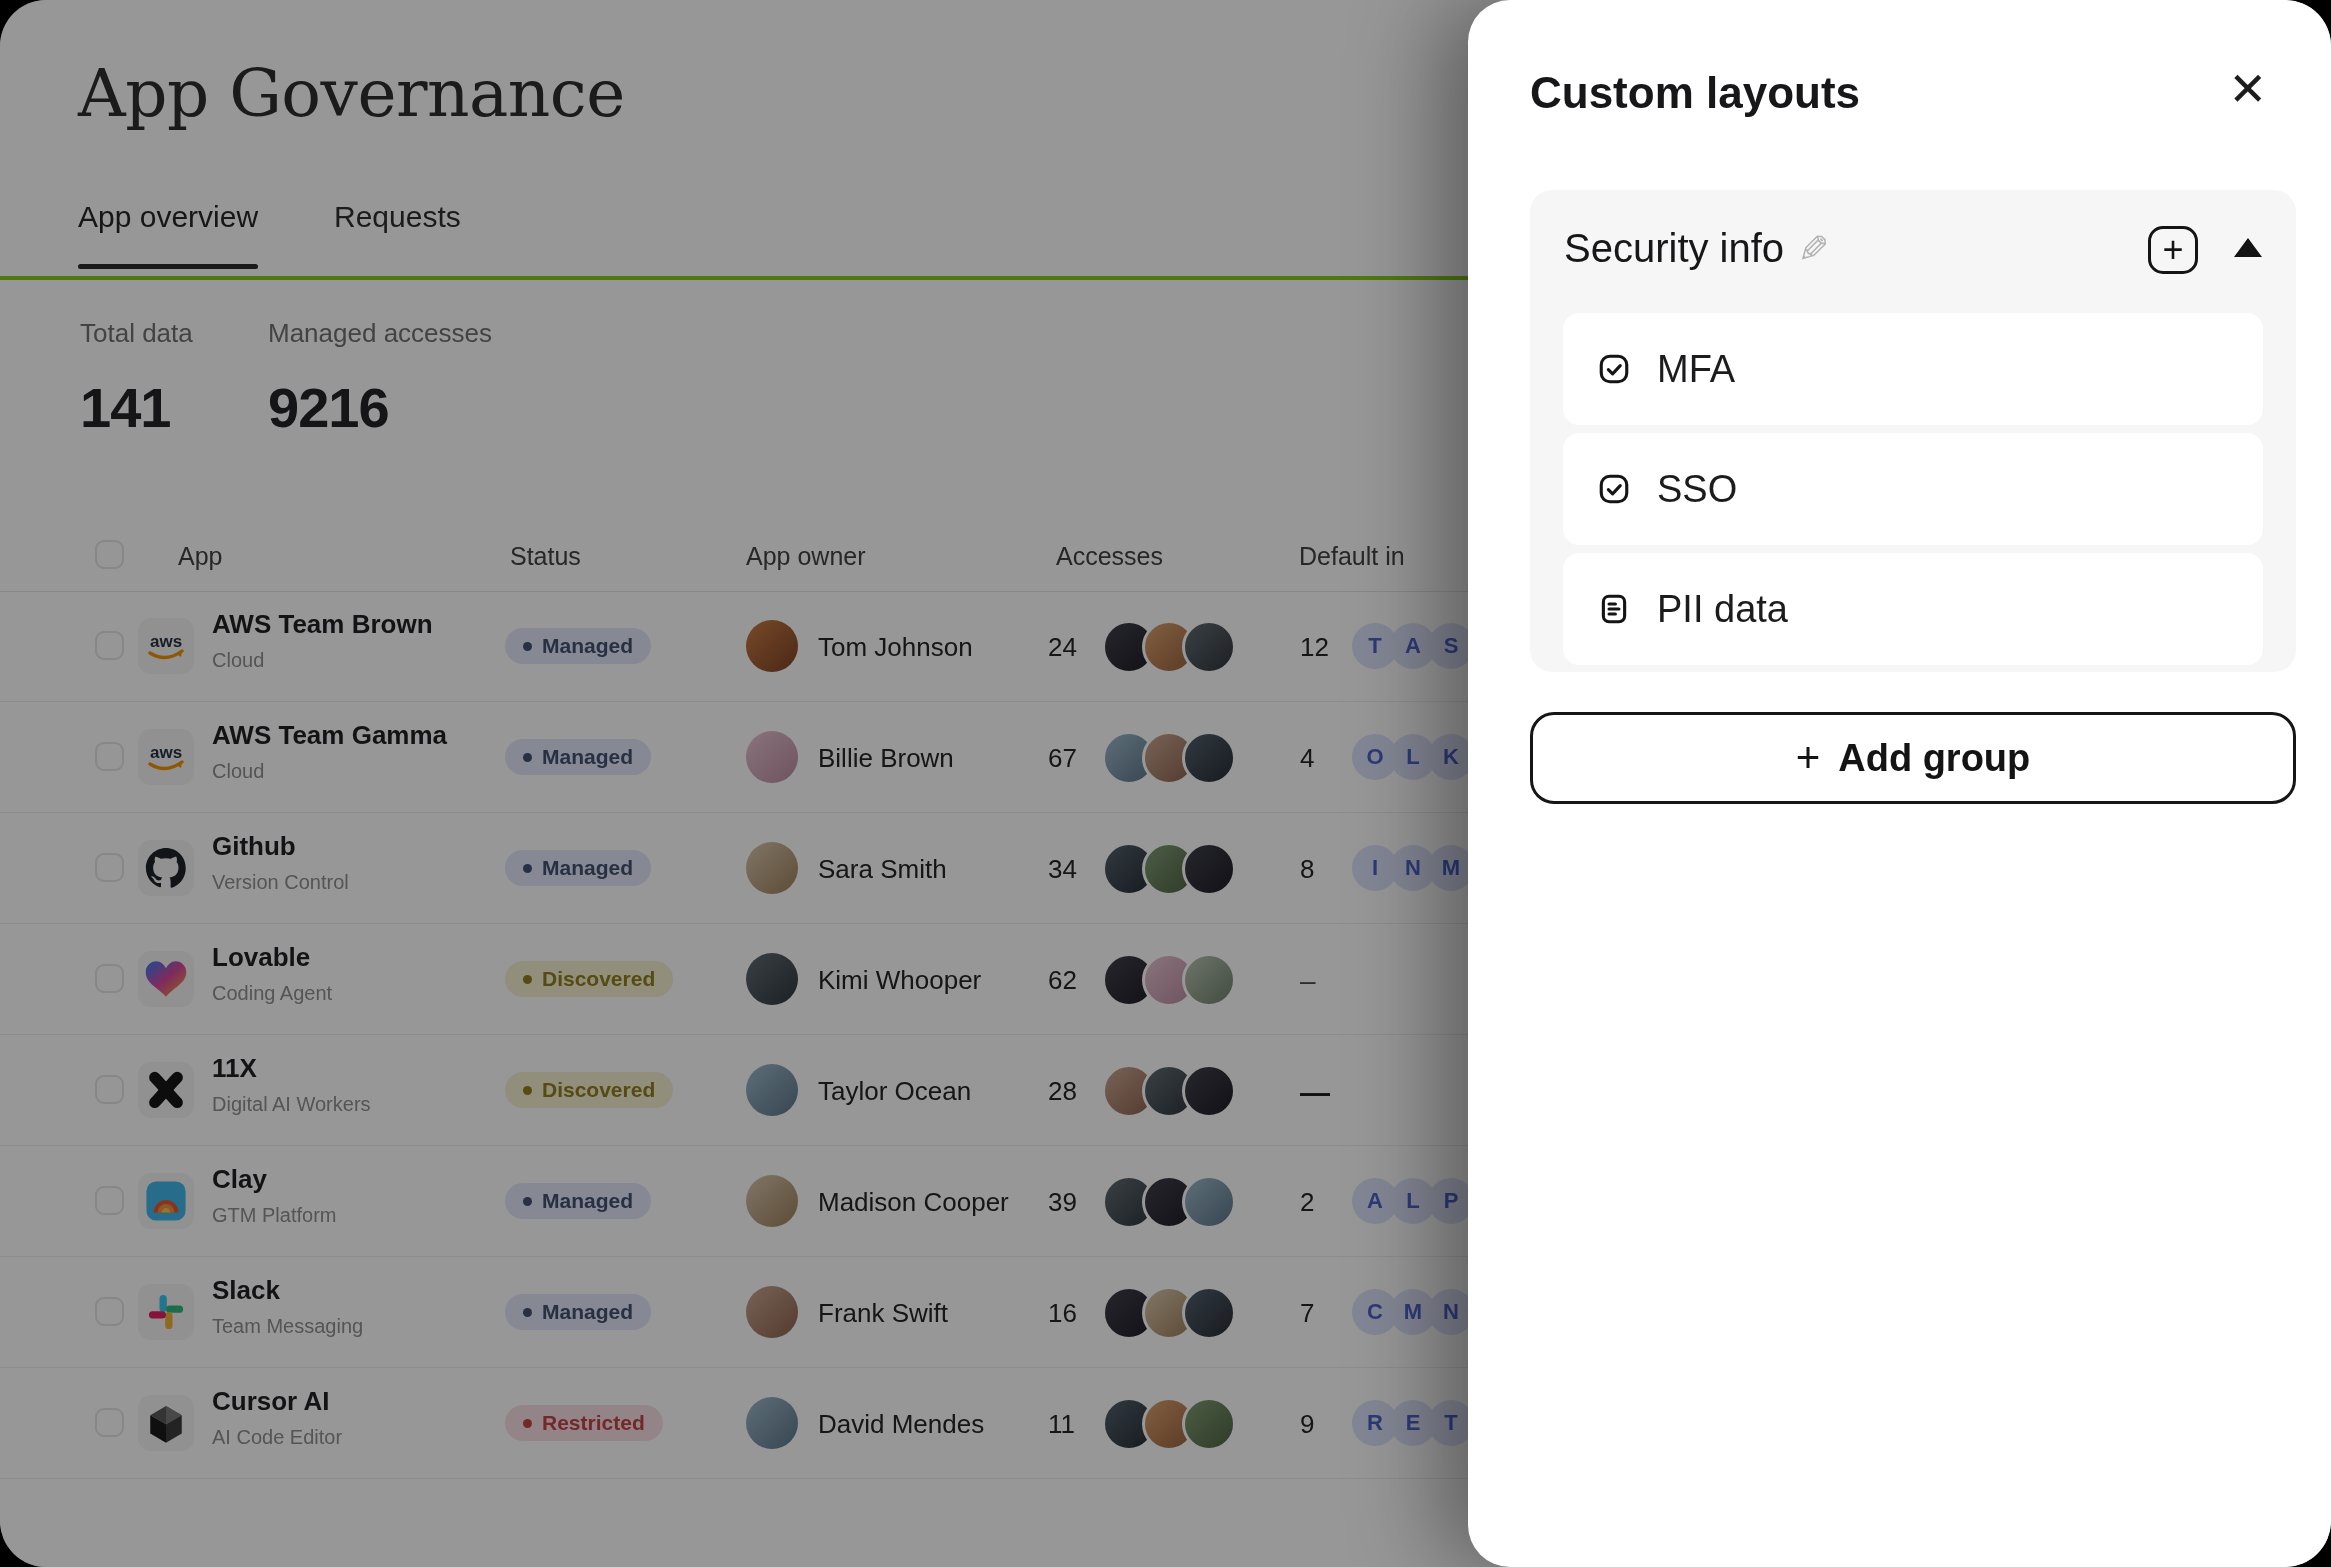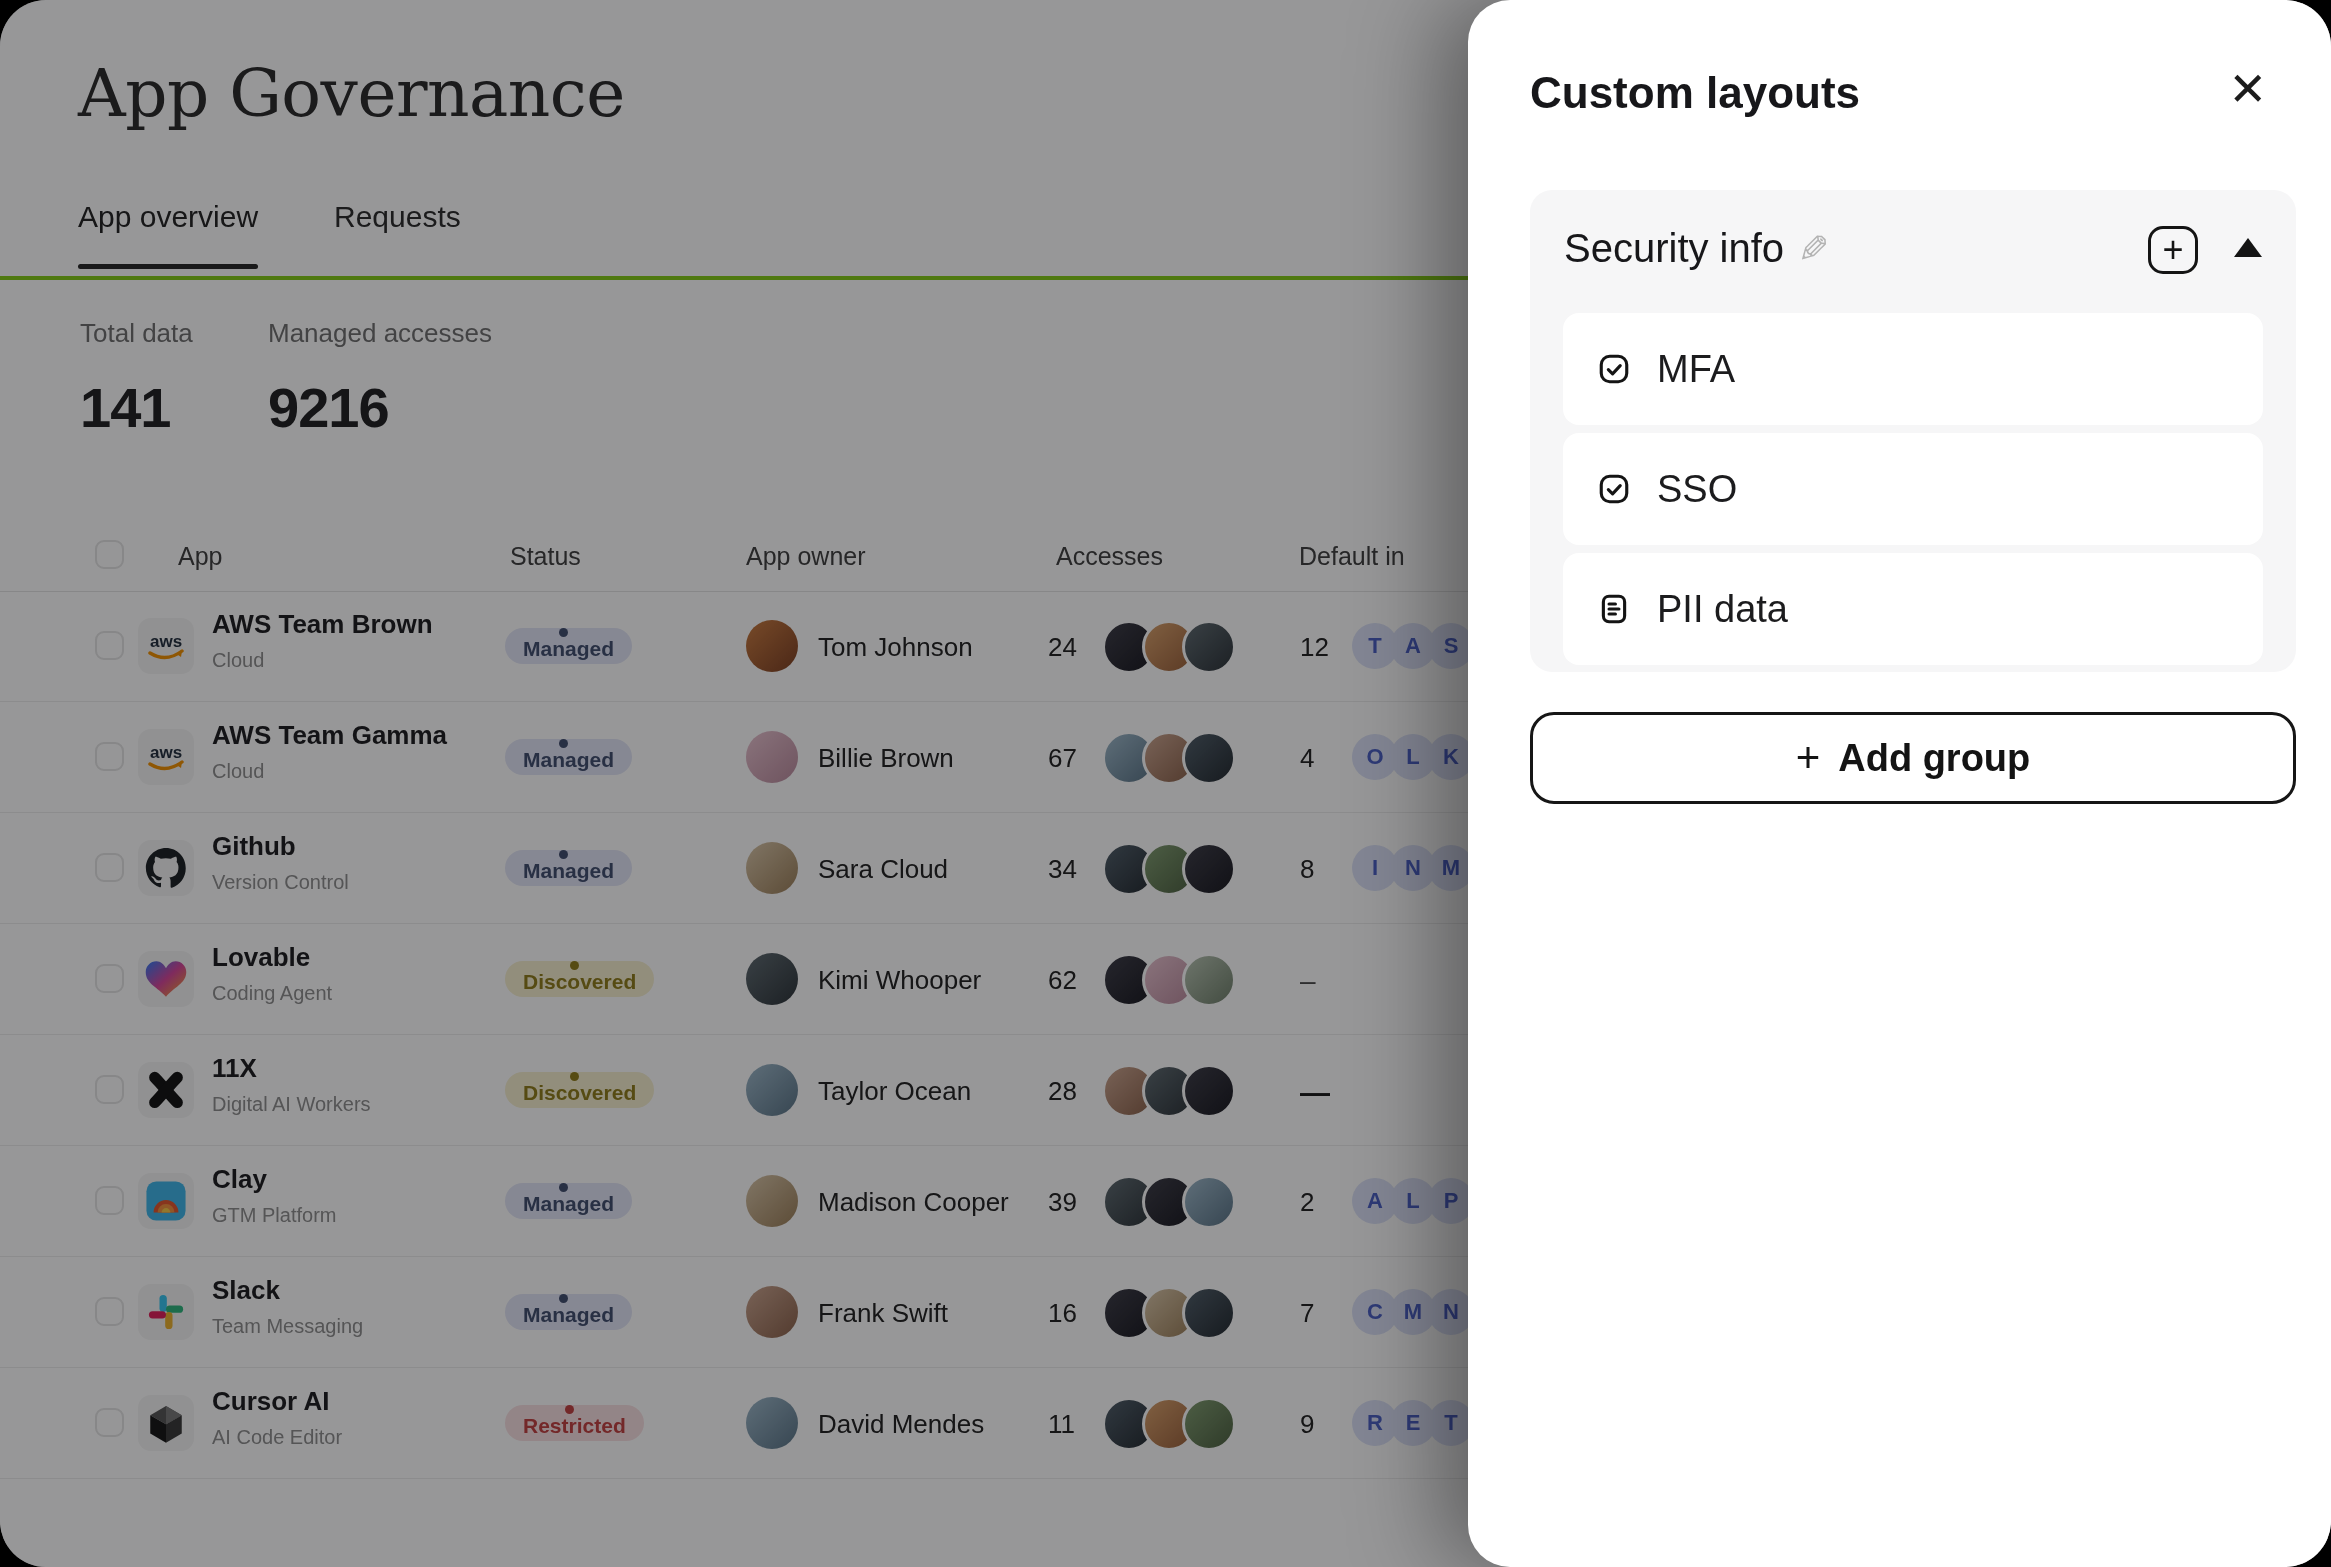--- a/index.html
+++ b/index.html
@@ -31,21 +31,21 @@
 
   .tbody{position:absolute;left:0;top:591px;width:2331px;}
   .row{position:relative;height:110px;border-bottom:1px solid #ececec;width:2331px;}
   .row .cb{left:95px;top:40px;}
   .tile{position:absolute;left:138px;top:27px;width:56px;height:56px;border-radius:13px;background:#f5f5f4;
     display:flex;align-items:center;justify-content:center;overflow:hidden;}
   .appname{position:absolute;left:212px;top:18px;}
   .nm{display:block;font-size:26px;font-weight:600;color:#1d1d1f;}
   .cat{display:block;margin-top:9px;font-size:20px;color:#8d8d8d;}
   .pill{position:absolute;left:505px;top:37px;height:36px;border-radius:18px;display:inline-flex;align-items:center;
-    padding:0 18px;font-size:21px;font-weight:600;flex-direction:column;}
+    padding:0 18px;font-size:21px;font-weight:600;}
   .pill .dot{width:9px;height:9px;border-radius:50%;margin-right:10px;}
   .pill.managed{background:#e2e5f6;color:#414e6e;}   .pill.managed .dot{background:#414e6e;}
   .pill.discovered{background:#f6efcf;color:#8f7c1a;} .pill.discovered .dot{background:#8f7c1a;}
   .pill.restricted{background:#f9e0e2;color:#c24040;} .pill.restricted .dot{background:#c24040;}
   .av{display:inline-block;width:52px;height:52px;border-radius:50%;box-sizing:border-box;}
   .owner-av{position:absolute;left:746px;top:29px;}
   .owner-name{position:absolute;left:818px;top:41px;font-size:26px;color:#222;}
   .acc-num{position:absolute;left:1048px;top:41px;font-size:26px;color:#222;}
   .cluster{position:absolute;left:1102px;top:29px;white-space:nowrap;}
   .cluster .av{border:3px solid #fff;margin-left:-14px;width:54px;height:54px;}
@@ -185,21 +185,21 @@
         </span>
         <span class="appname">
             <span class="nm">Github</span>
             <span class="cat">Version Control</span>
           </span>
         <span class="pill managed">
             <span class="dot"></span>
             <span>Managed</span>
           </span>
         <span class="av owner-av g7"></span>
-        <span class="owner-name">Sara Cloud</span>
+        <span class="owner-name">Sara Smith</span>
         <span class="acc-num">34</span>
         <span class="cluster"><span class="av g10"></span><span class="av g6"></span><span class="av g2"></span></span>
         <span class="def-num">8</span>
         <span class="badges"><span class="lb">I</span><span class="lb">N</span><span class="lb">M</span></span>
       </div>
 
       <div class="row">
         <span class="cb"></span>
         <span class="tile">
           <svg width="42" height="38" viewBox="0 0 32 30">

